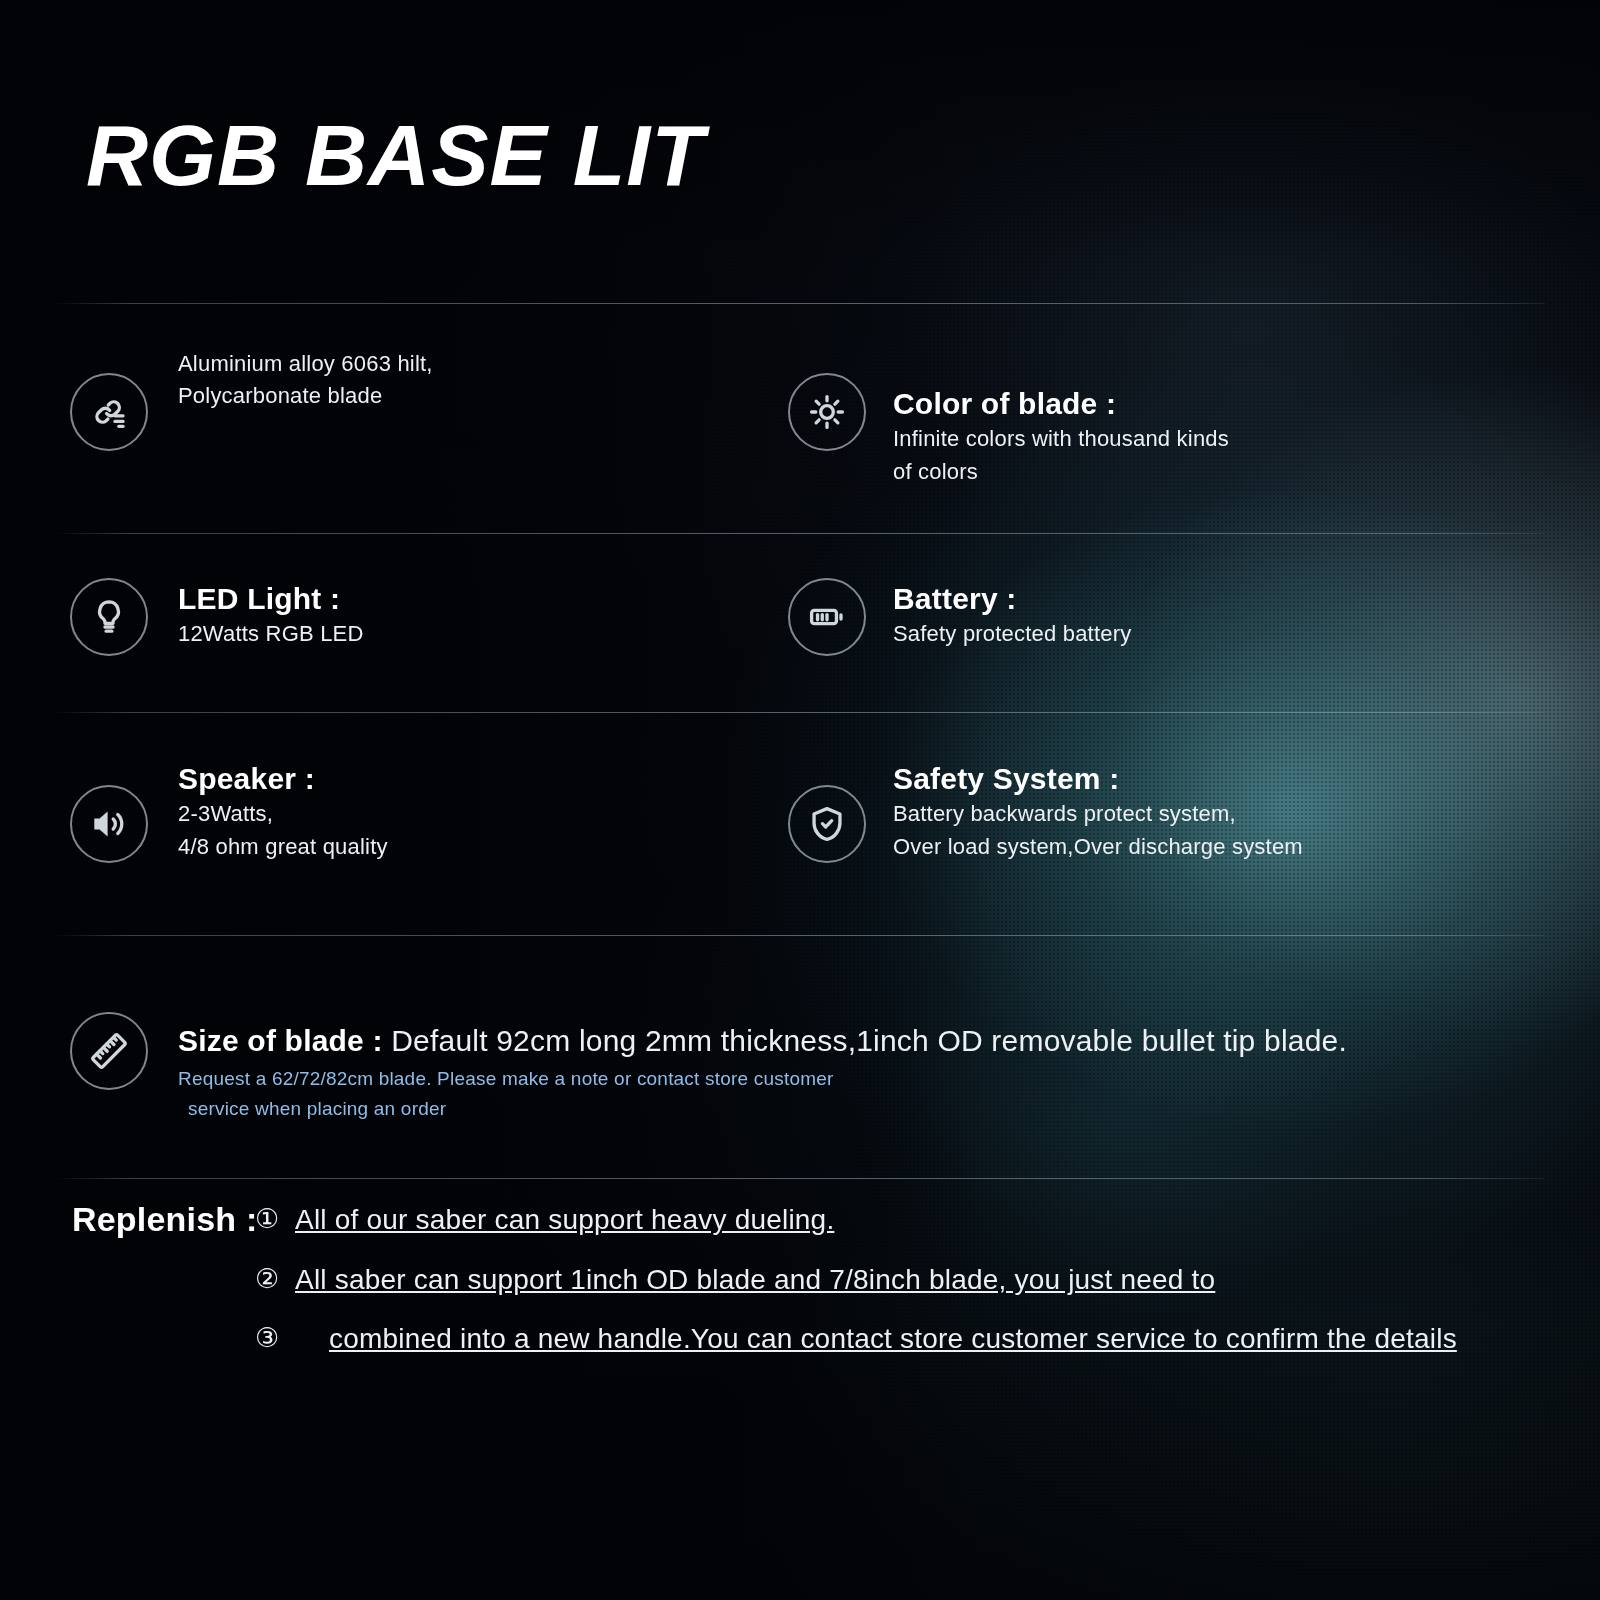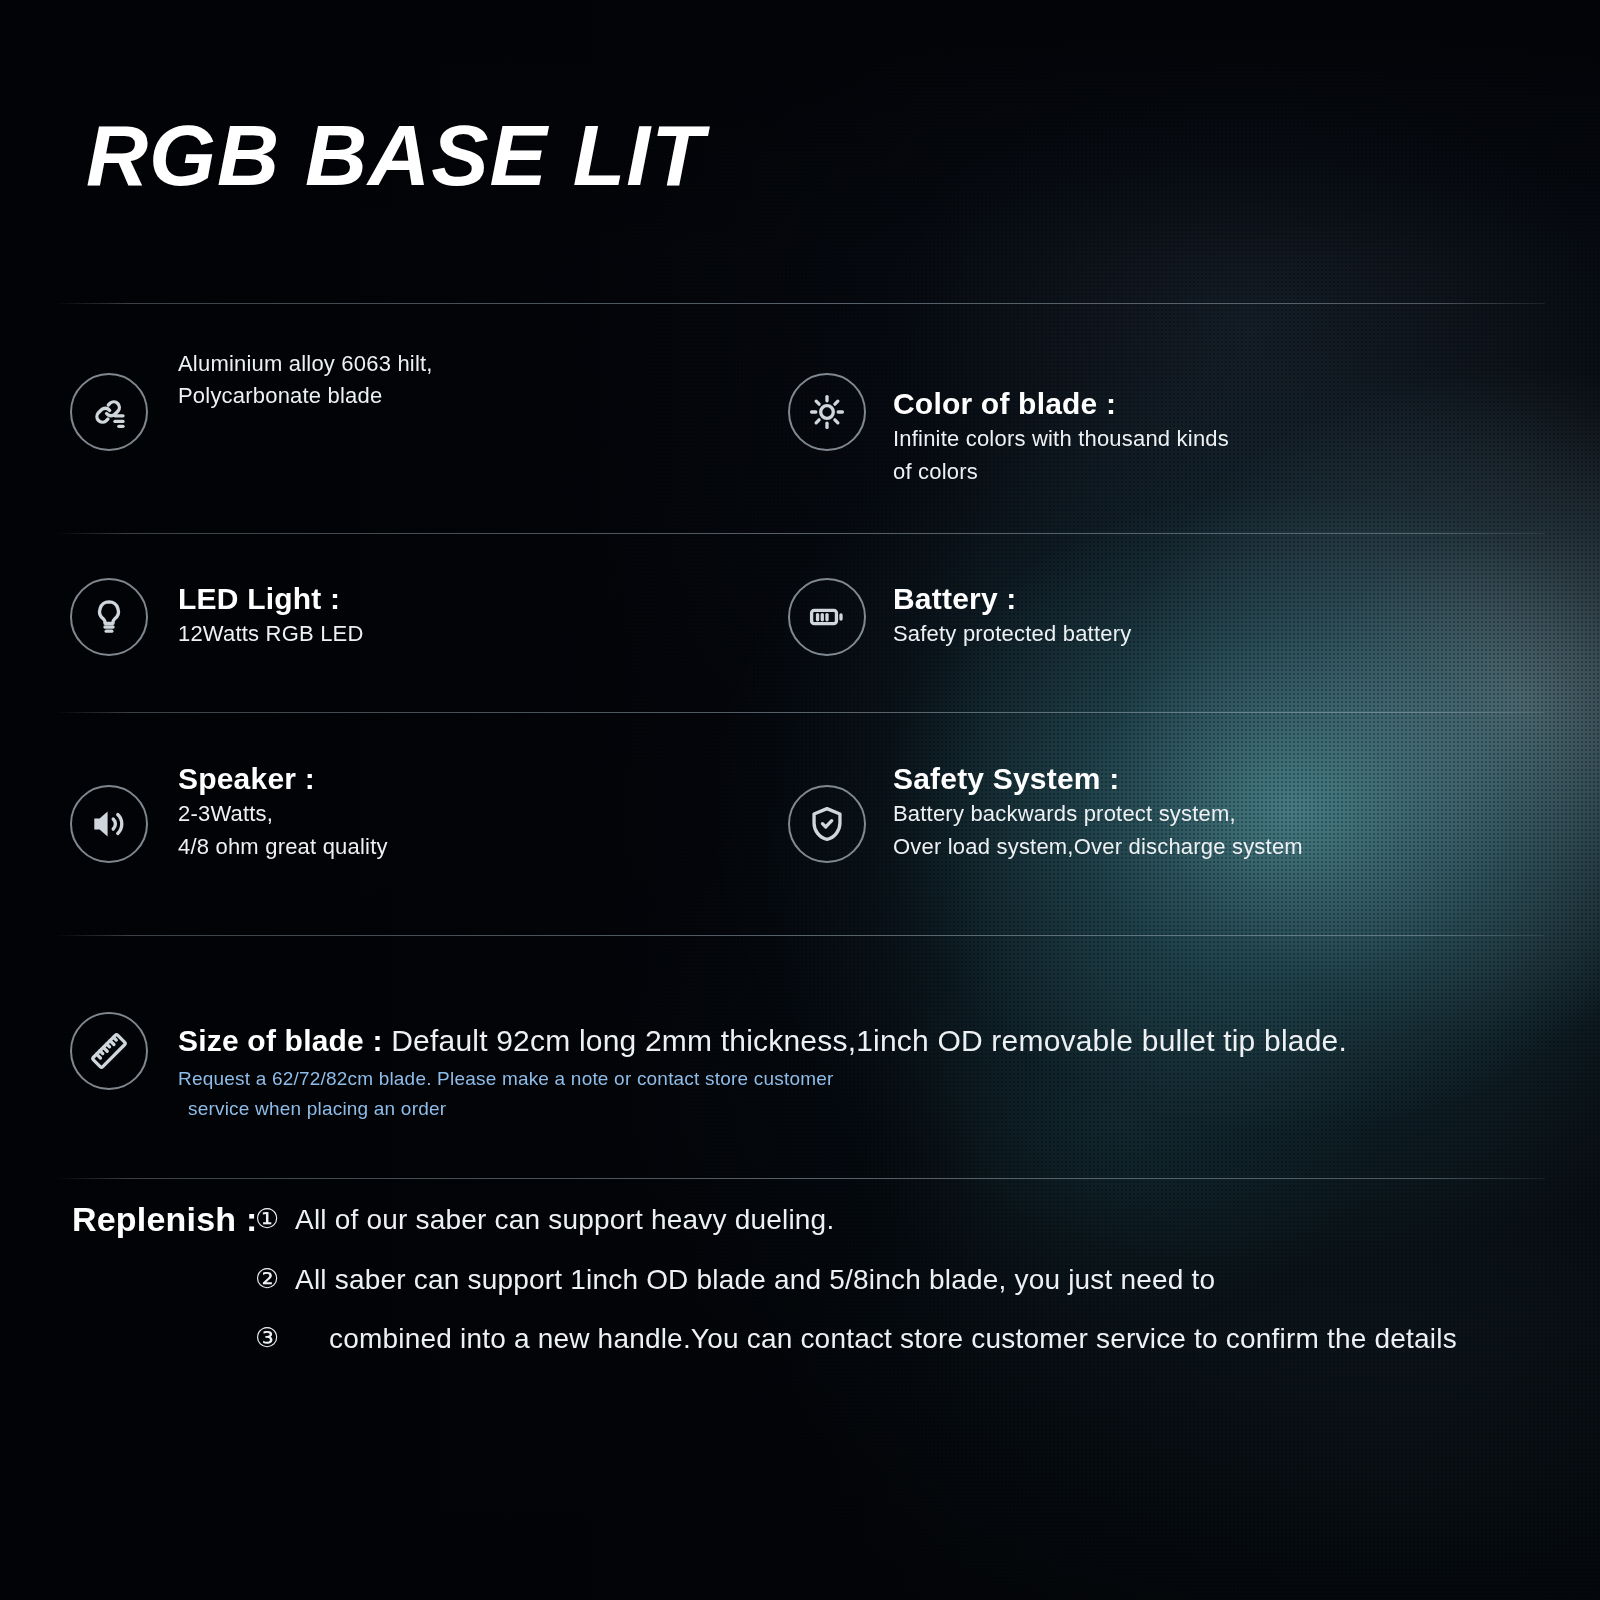--- a/index.html
+++ b/index.html
@@ -186,20 +186,21 @@
   .rep-num {
     flex: 0 0 auto;
     width: 34px;
     font-size: 27px;
     line-height: 1.56;
     color: #eef1f4;
   }
   .rep-text {
     flex: 1 1 auto;
     padding-left: 6px;
+    text-decoration: underline;
   }
   .rep-text .l2 { display: block; padding-left: 34px; }
 </style>
 </head>
 <body>
 
 <div class="page">
 
   <div class="bg-base"></div>
   <div class="bg-vignette"></div>
@@ -327,21 +328,21 @@
       <div class="rep-item">
         <div class="rep-num">①</div>
         <div class="rep-text">
           <span>All of our saber can support heavy dueling.</span>
         </div>
       </div>
 
       <div class="rep-item">
         <div class="rep-num">②</div>
         <div class="rep-text">
-          <span>All saber can support 1inch OD blade and 5/8inch blade, you just need to</span>
+          <span>All saber can support 1inch OD blade and 7/8inch blade, you just need to</span>
         </div>
       </div>
 
       <div class="rep-item">
         <div class="rep-num">③</div>
         <div class="rep-text">
           <span class="l2">combined into a new handle.You can contact store customer service to confirm the details</span>
         </div>
       </div>
 

